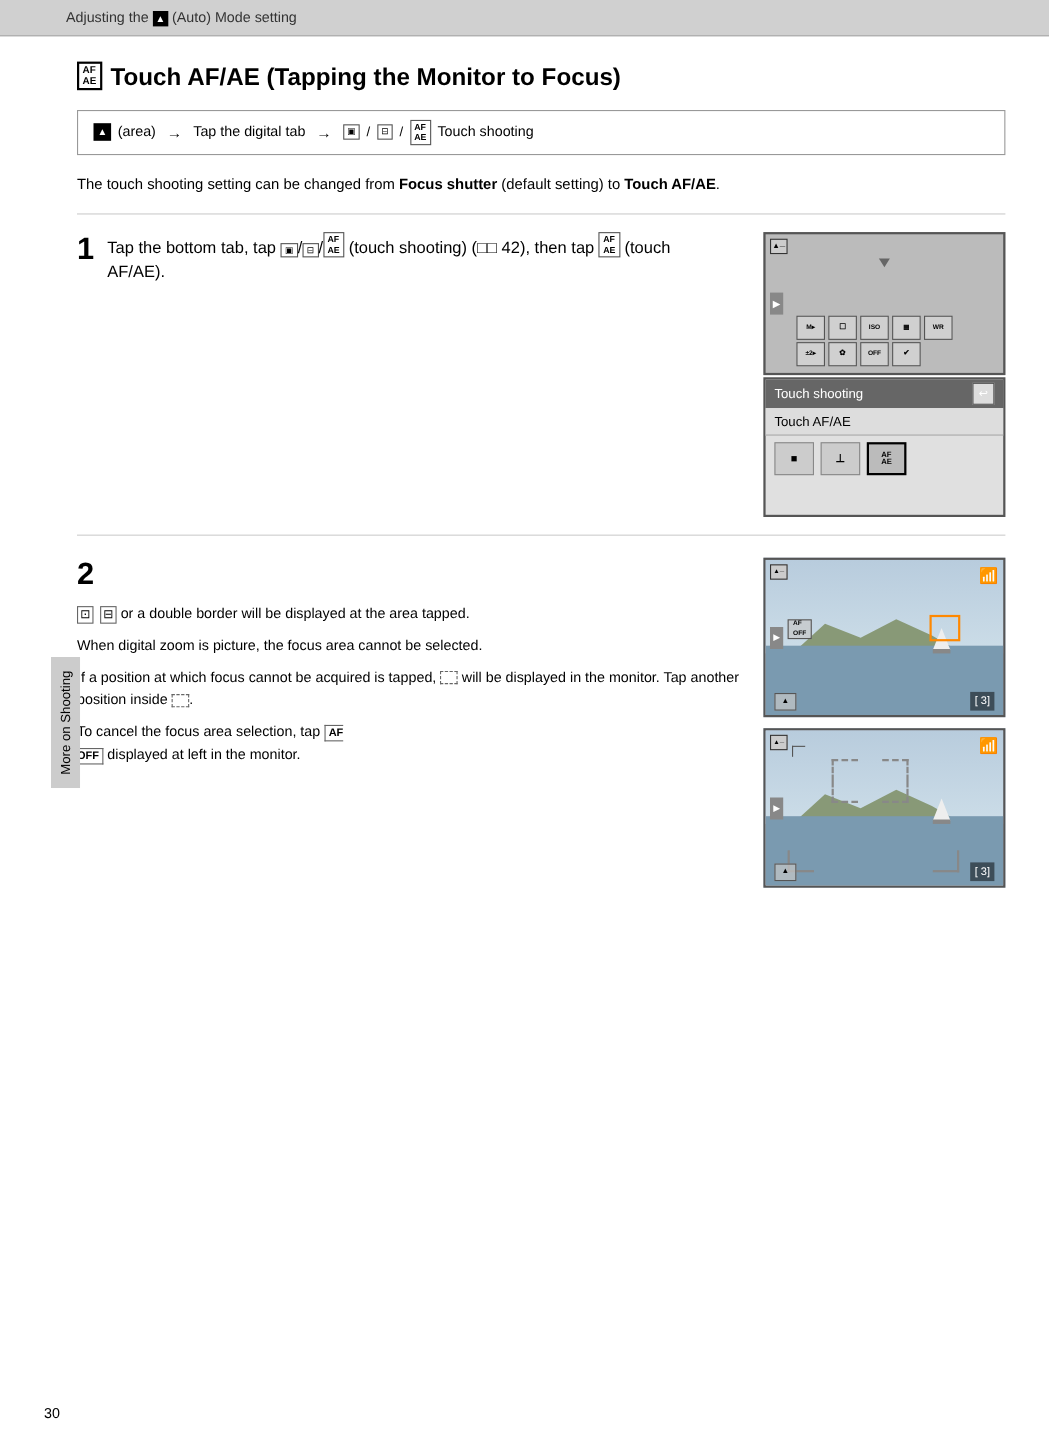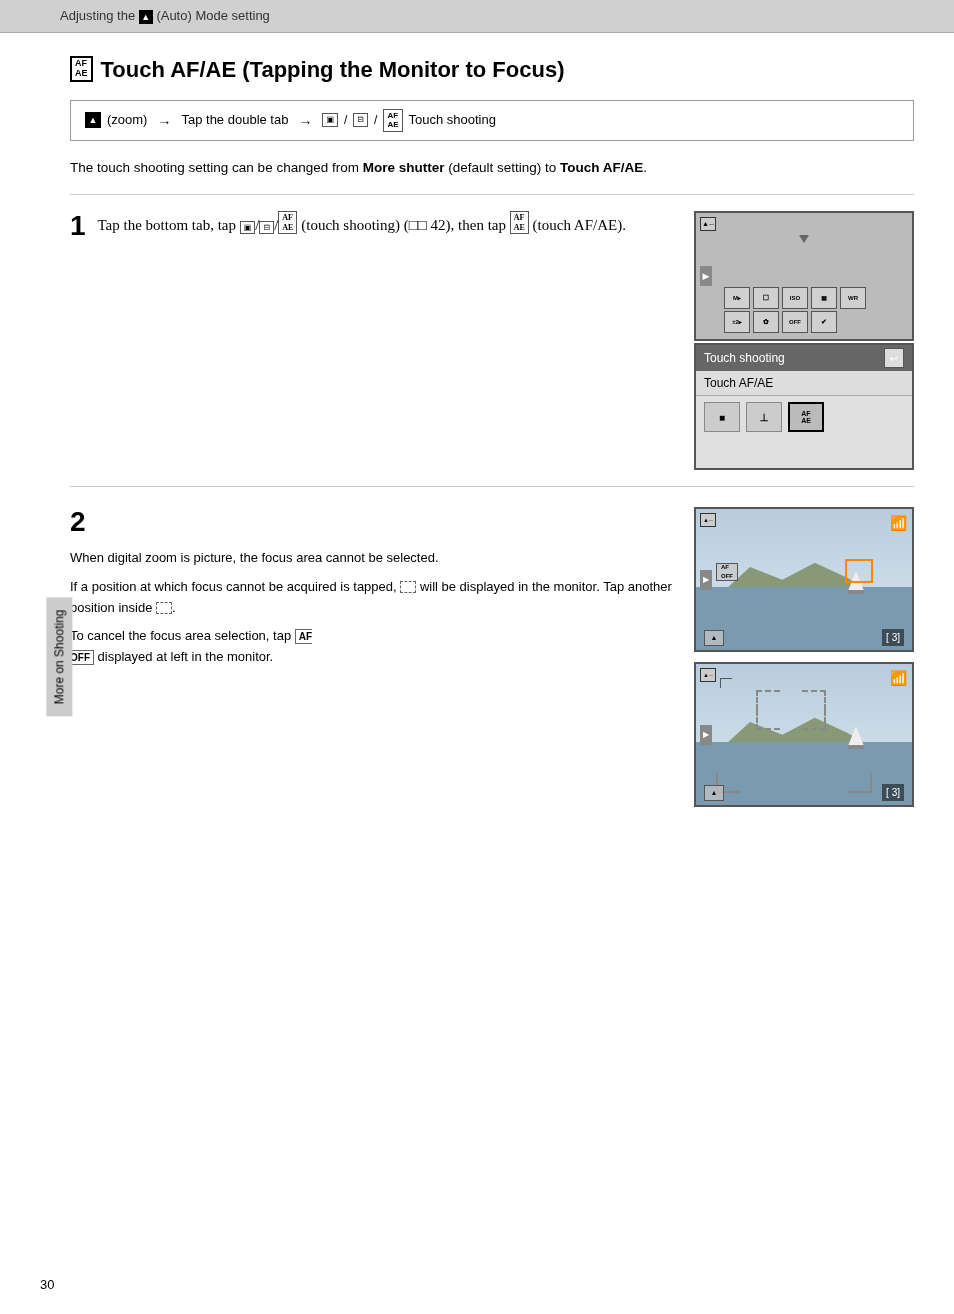--- a/index.html
+++ b/index.html
@@ -139,21 +139,20 @@
       display: inline-block;
       margin-right: 8px;
       vertical-align: top;
       line-height: 1.1;
     }
 
     .step-text-block {
       display: inline-block;
       width: calc(100% - 44px);
       vertical-align: top;
-      font-family: Liberation Serif, serif;
     }
 
     .step-text {
       font-size: 15px;
       line-height: 1.5;
       margin-bottom: 8px;
     }
 
     .camera-screen-top {
       width: 220px;
@@ -463,34 +462,34 @@
 
 <div class="content">
 
   <div class="page-title">
     <span class="title-icon" style="font-size:9px;line-height:1.1;">AF<br>AE</span>
     <span>Touch AF/AE (Tapping the Monitor to Focus)</span>
   </div>
 
   <div class="nav-box">
     <span class="nav-icon">▲</span>
-    <span>(zoom)</span>
+    <span>(area)</span>
     <span class="nav-arrow">→</span>
-    <span>Tap the double tab</span>
+    <span>Tap the digital tab</span>
     <span class="nav-arrow">→</span>
     <span class="small-icon" style="font-size:8px;">▣</span>
     <span style="font-size:12px;">/</span>
     <span class="small-icon" style="font-size:8px;">⊟</span>
     <span style="font-size:12px;">/</span>
     <span class="small-icon" style="font-size:8px;font-weight:bold;">AF<br style="line-height:0">AE</span>
     <span>Touch shooting</span>
   </div>
 
   <p class="desc-para">
-    The touch shooting setting can be changed from <b>More shutter</b> (default setting) to <b>Touch AF/AE</b>.
+    The touch shooting setting can be changed from <b>Focus shutter</b> (default setting) to <b>Touch AF/AE</b>.
   </p>
 
   <hr class="separator">
 
   <div class="step-section">
     <div class="step-left">
       <span class="step-number">1</span>
       <span class="step-text-block">
         <span class="step-text">
           Tap the bottom tab, tap 
@@ -539,20 +538,25 @@
         <div style="height:30px;"></div>
       </div>
     </div>
   </div>
 
   <div class="step-section" style="border-bottom:none;">
     <div class="step-left">
       <div style="display:flex;align-items:flex-start;margin-bottom:10px;">
         <span class="step-number">2</span>
       </div>
+      <p class="sub-text">
+        <span style="font-size:11px;border:1px solid #666;padding:1px 2px;">⊡</span>
+        <span style="font-size:11px;border:1px solid #666;padding:1px 2px;margin-left:2px;">⊟</span>
+        or a double border will be displayed at the area tapped.
+      </p>
       <p class="sub-text">When digital zoom is picture, the focus area cannot be selected.</p>
       <p class="sub-text">
         If a position at which focus cannot be acquired is tapped,
         <span style="font-size:10px;display:inline-block;border:1px dashed #666;width:16px;height:12px;vertical-align:middle;"></span>
         will be displayed in the monitor. Tap another position inside
         <span style="font-size:10px;display:inline-block;border:1px dashed #666;width:16px;height:12px;vertical-align:middle;"></span>.
       </p>
       <p class="sub-text">
         To cancel the focus area selection, tap <span style="font-size:10px;border:1px solid #666;padding:1px 3px;font-weight:bold;">AF<br style="line-height:0">OFF</span> displayed at left in the monitor.
       </p>

